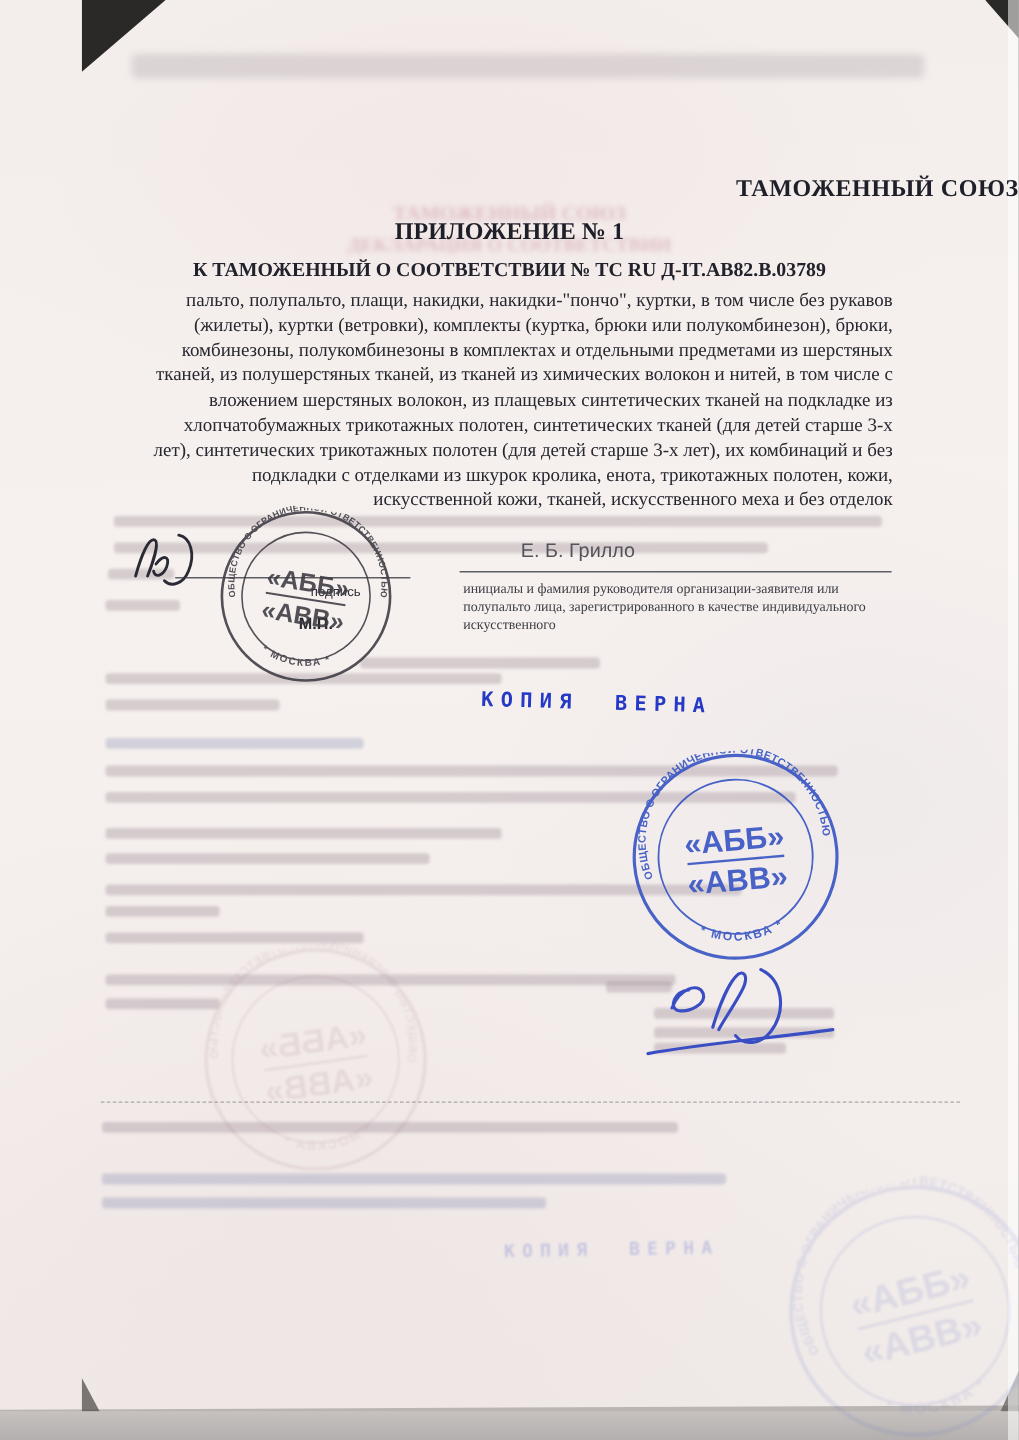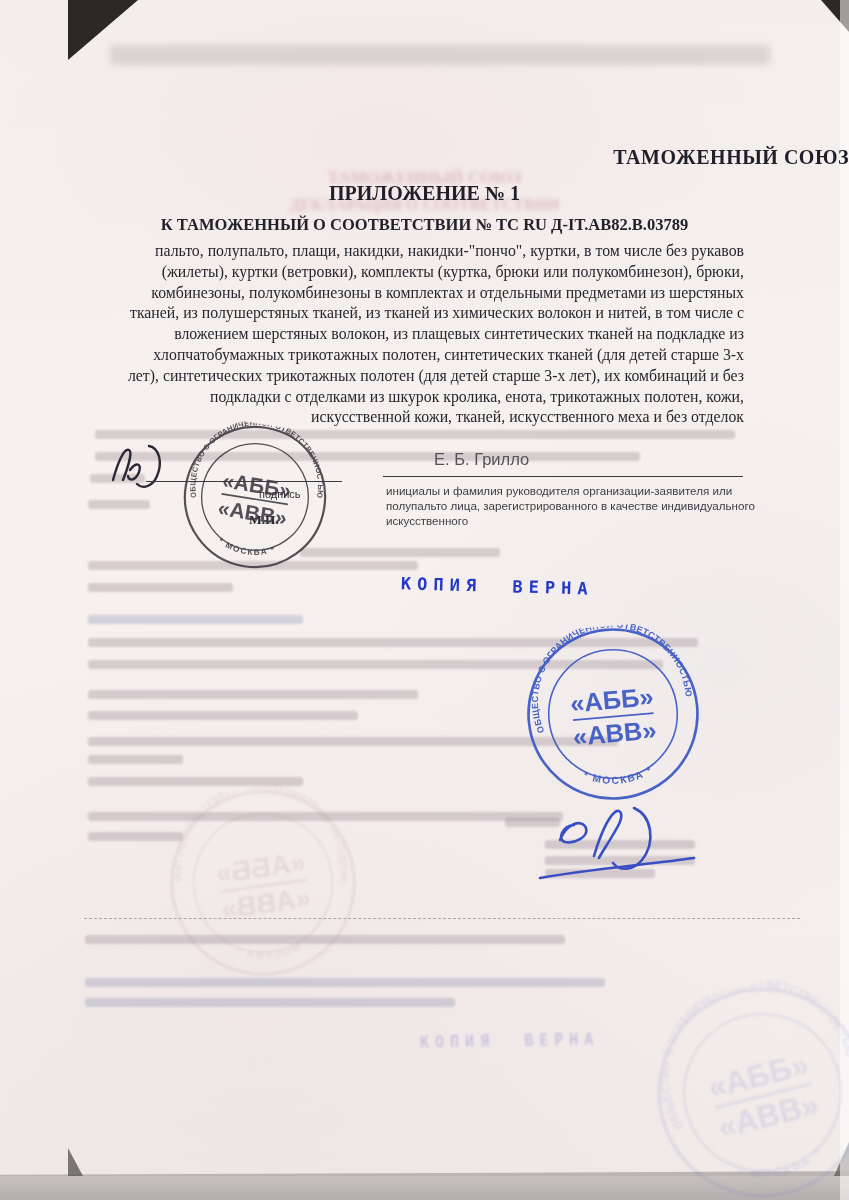--- a/index.html
+++ b/index.html
@@ -18,22 +18,22 @@
   .t1{left:0;top:146px;width:849px;text-align:right;font-weight:bold;font-size:20px;letter-spacing:.5px;color:#1f1f29;}
   .t2{left:0;top:182px;width:849px;text-align:center;font-weight:bold;font-size:20px;color:#1f1f29;}
   .t3{left:0;top:215px;width:849px;text-align:center;font-weight:bold;font-size:16.5px;color:#22222c;}
   .ghost-title{filter:blur(2px);color:#c98fa0;font-weight:bold;text-align:center;width:849px;opacity:.5;}
   
   .body-text{left:122px;top:241px;width:622px;font-size:15.8px;line-height:20.8px;color:#26262f;text-align:right;}
   
   .formline{height:0;border-top:1.6px solid #3a3a42;}
   .lbl-sign{font-family:"Liberation Sans",sans-serif;font-size:11px;color:#2e2e36;}
   .name{font-family:"Liberation Sans",sans-serif;font-size:16.5px;color:#53535c;margin-left:48px;}
-  .caption{font-family:Liberation Sans, sans-serif;font-size:11.6px;line-height:15px;color:#3d3d45;}
-  .mp{font-family:Liberation Serif, serif;font-weight:bold;font-size:13.5px;color:#26262e;padding-left:38px;}
+  .caption{font-family:Liberation Serif, serif;font-size:11.6px;line-height:15px;color:#3d3d45;}
+  .mp{font-family:Liberation Sans, sans-serif;font-weight:bold;font-size:13.5px;color:#26262e;padding-left:38px;}
   
   svg text{font-family:"Liberation Sans",sans-serif;}
   .stamp-inner-font{font-family:"Liberation Serif",serif;}
   .copy-stamp{font-family:"DejaVu Sans Mono",monospace;font-weight:bold;font-size:17px;letter-spacing:6px;word-spacing:14px;color:#2538c6;transform:rotate(1.6deg);}
   .copy-ghost{filter:blur(1px);opacity:.20;transform:rotate(-1deg);}
   
   .gline{position:absolute;height:9px;border-radius:3px;background:rgba(146,128,140,.32);filter:blur(1.3px);}
   .gline.b{background:rgba(120,125,170,.28);}
   .gband{filter:blur(3px);background:rgba(150,138,148,.26);border-radius:4px;}
   

